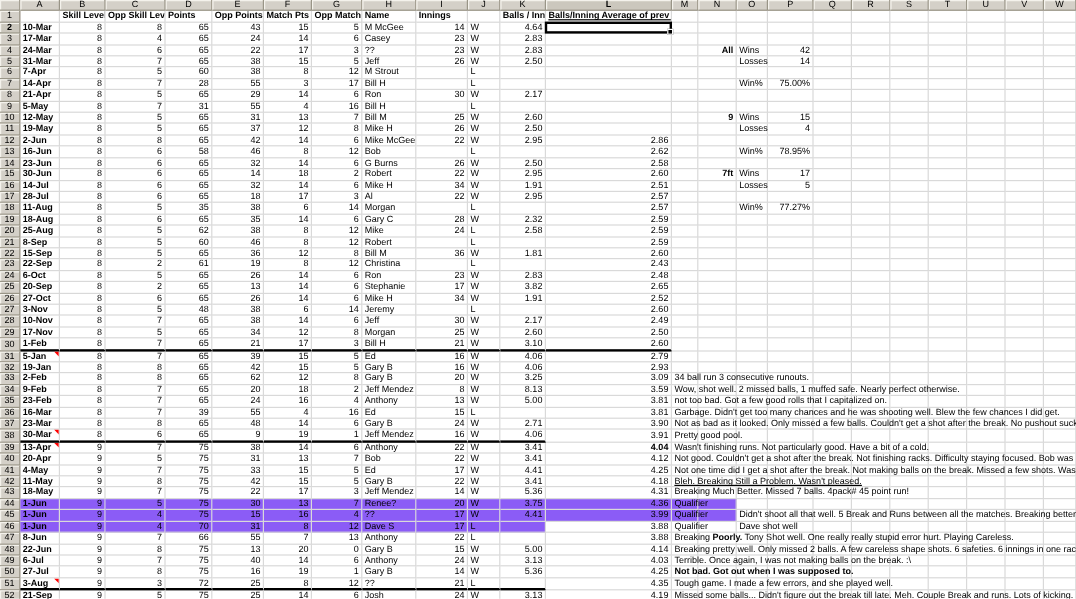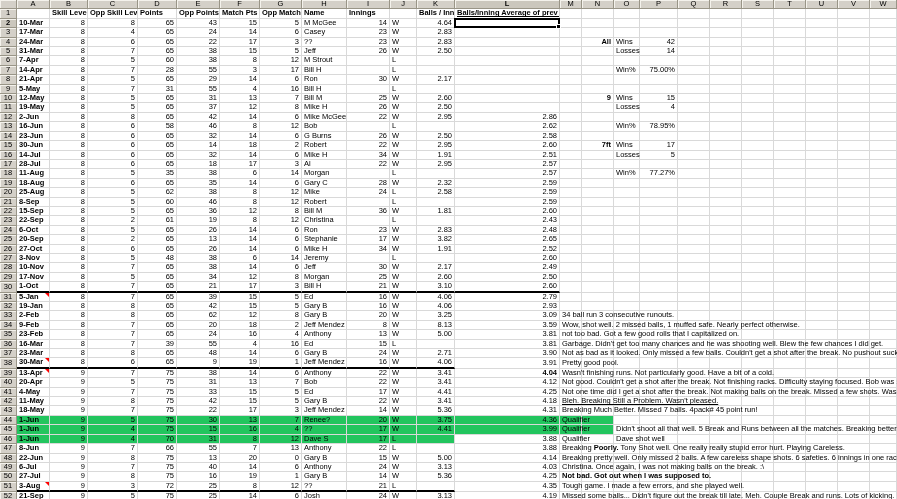--- a/index.html
+++ b/index.html
@@ -9,21 +9,21 @@
      border-right:1px solid #d9d9d9;border-bottom:1px solid #d9d9d9;color:#000;
      overflow:hidden;white-space:nowrap;vertical-align:middle;background:transparent;}
   tr.lrow td{height:9px;}
   .hd,.gut,.corner{background:#d4d0c8;border-right:1px solid #999587;border-bottom:1px solid #999587;
      box-shadow:inset 1px 1px 0 #f4f2ec;text-align:center;overflow:hidden;}
   .hd.on,.gut.on{font-weight:bold;background:#cbc7bd;}
   .num{text-align:right;}
   .date{text-align:left;font-weight:bold;}
   .b{font-weight:bold;}
   .u{text-decoration:underline;}
-  .fill{background:#22c55e;}
+  .fill{background:#8b5cf6;}
   .tk{border-bottom:2px solid #000;}
   .mk{position:relative;}
   .mk .tri{position:absolute;top:0;right:0;width:0;height:0;
      border-top:4px solid #ff0000;border-left:4px solid transparent;}
   .ovf{position:relative;z-index:5;white-space:nowrap;margin-top:36px;}
   td.sel{position:relative;overflow:visible;}
   td.sel .box{position:absolute;left:-1px;top:-1px;right:-1px;bottom:-1px;
      border:2px solid #000;pointer-events:none;z-index:6;}
   td.sel .hdl{position:absolute;right:-2px;bottom:-2px;width:3px;height:3px;background:#000;
      border:1px solid #fff;z-index:7;}
@@ -838,21 +838,21 @@
           <td></td>
           <td></td>
           <td></td>
           <td></td>
           <td></td>
           <td></td>
           <td></td>
         </tr>
         <tr>
           <td class="gut">30</td>
-          <td class="date tk">1-Oct</td>
+          <td class="date tk">1-Feb</td>
           <td class="num tk">8</td>
           <td class="num tk">7</td>
           <td class="num tk">65</td>
           <td class="num tk">21</td>
           <td class="num tk">17</td>
           <td class="num tk">3</td>
           <td class="tk">Bill H</td>
           <td class="num tk">21</td>
           <td class="tk">W</td>
           <td class="num tk">3.10</td>
@@ -1344,21 +1344,21 @@
           <td class="num">7</td>
           <td class="num">75</td>
           <td class="num">40</td>
           <td class="num">14</td>
           <td class="num">6</td>
           <td>Anthony</td>
           <td class="num">24</td>
           <td>W</td>
           <td class="num">3.13</td>
           <td class="num">4.03</td>
-          <td style="overflow: visible;"><span class="ovf">Christina. Once again, I was not making balls on the break. :\</span></td>
+          <td style="overflow: visible;"><span class="ovf">Terrible. Once again, I was not making balls on the break. :\</span></td>
           <td></td>
           <td></td>
           <td></td>
           <td></td>
           <td></td>
           <td></td>
           <td></td>
           <td></td>
           <td></td>
           <td></td>

